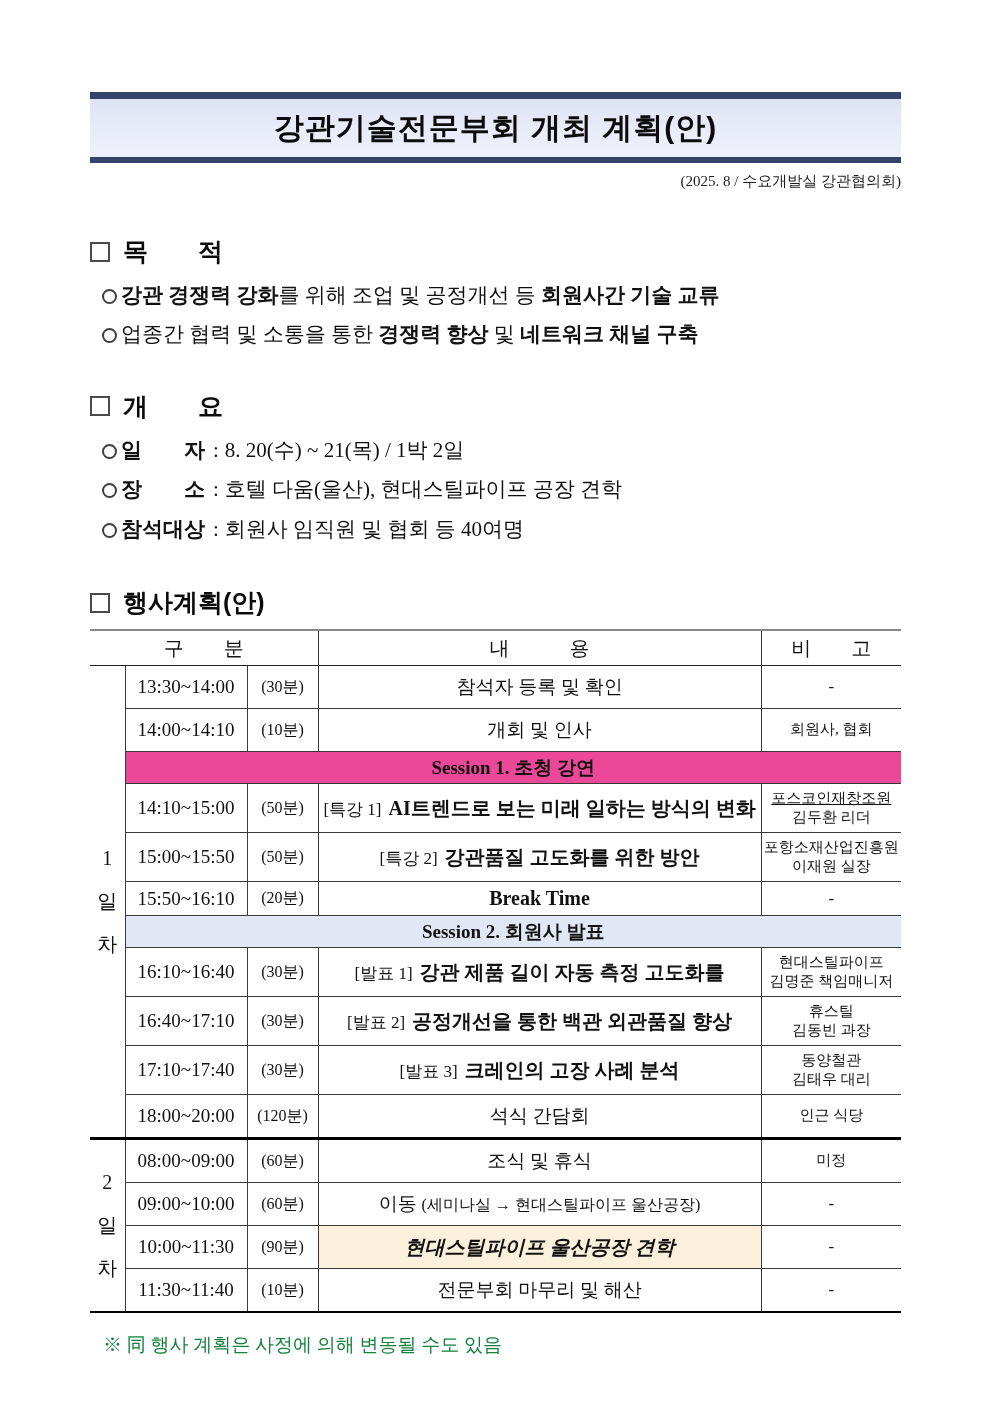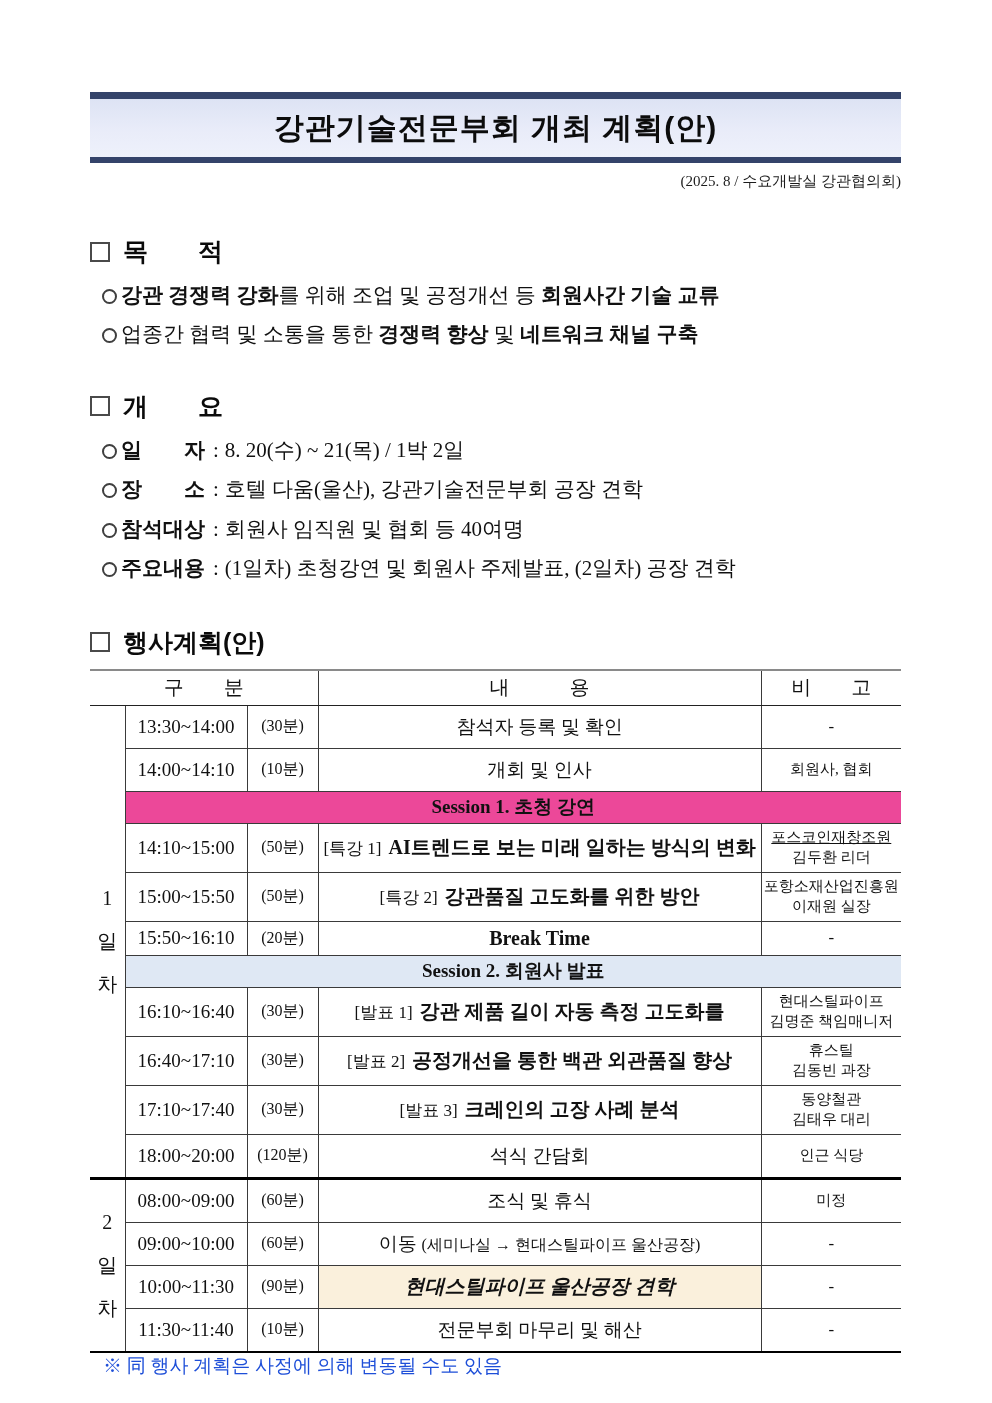--- a/index.html
+++ b/index.html
@@ -78,21 +78,21 @@
   .talk .pfx { font-size:17px; }
   .talk .ttl { font-weight:bold; font-size:20px; margin-left:7px; }
   .bold-c { font-weight:bold; font-size:20px; }
   .hl { background:#faf0dc;font-style:italic; }
 
   tr.day2-first td { border-top:3px solid #000; }
   tr.last td { border-bottom:2.5px solid #000; }
   .c-day.d1 { border-bottom:3px solid #000; }
   .c-day.d2 { border-bottom:2.5px solid #000; }
 
-  .footnote { padding-left:13px; font-size:19px; color:#1d4ed8; }
+  .footnote { margin-top:19px; padding-left:13px; font-size:19px; color:#15803d; }
 </style>
 </head>
 <body>
 
 <div class="page">
   <div class="content">
 
     <div class="banner">
       <div class="title">강관기술전문부회 개최 계획(안)</div>
     </div>
@@ -117,29 +117,25 @@
       <span class="sq"></span>
       <span>개　　요</span>
     </div>
     <div class="bullets">
       <div class="b-line">
         <span class="dot"></span>
         <span><span class="ov-label">일　　자</span><span class="ov-sep">:</span><span>8. 20(수) ~ 21(목) / 1박 2일</span></span>
       </div>
       <div class="b-line">
         <span class="dot"></span>
-        <span><span class="ov-label">장　　소</span><span class="ov-sep">:</span><span>호텔 다움(울산), 강관기술전문부회 공장 견학</span></span>
+        <span><span class="ov-label">장　　소</span><span class="ov-sep">:</span><span>호텔 다움(울산), 현대스틸파이프 공장 견학</span></span>
       </div>
       <div class="b-line">
         <span class="dot"></span>
         <span><span class="ov-label">참석대상</span><span class="ov-sep">:</span><span>회원사 임직원 및 협회 등 40여명</span></span>
-      </div>
-      <div class="b-line">
-        <span class="dot"></span>
-        <span><span class="ov-label">주요내용</span><span class="ov-sep">:</span><span>(1일차) 초청강연 및 회원사 주제발표, (2일차) 공장 견학</span></span>
       </div>
     </div>
 
     <div class="sec-heading h-plan">
       <span class="sq"></span>
       <span>행사계획(안)</span>
     </div>
 
     <table class="schedule">
       <colgroup>

